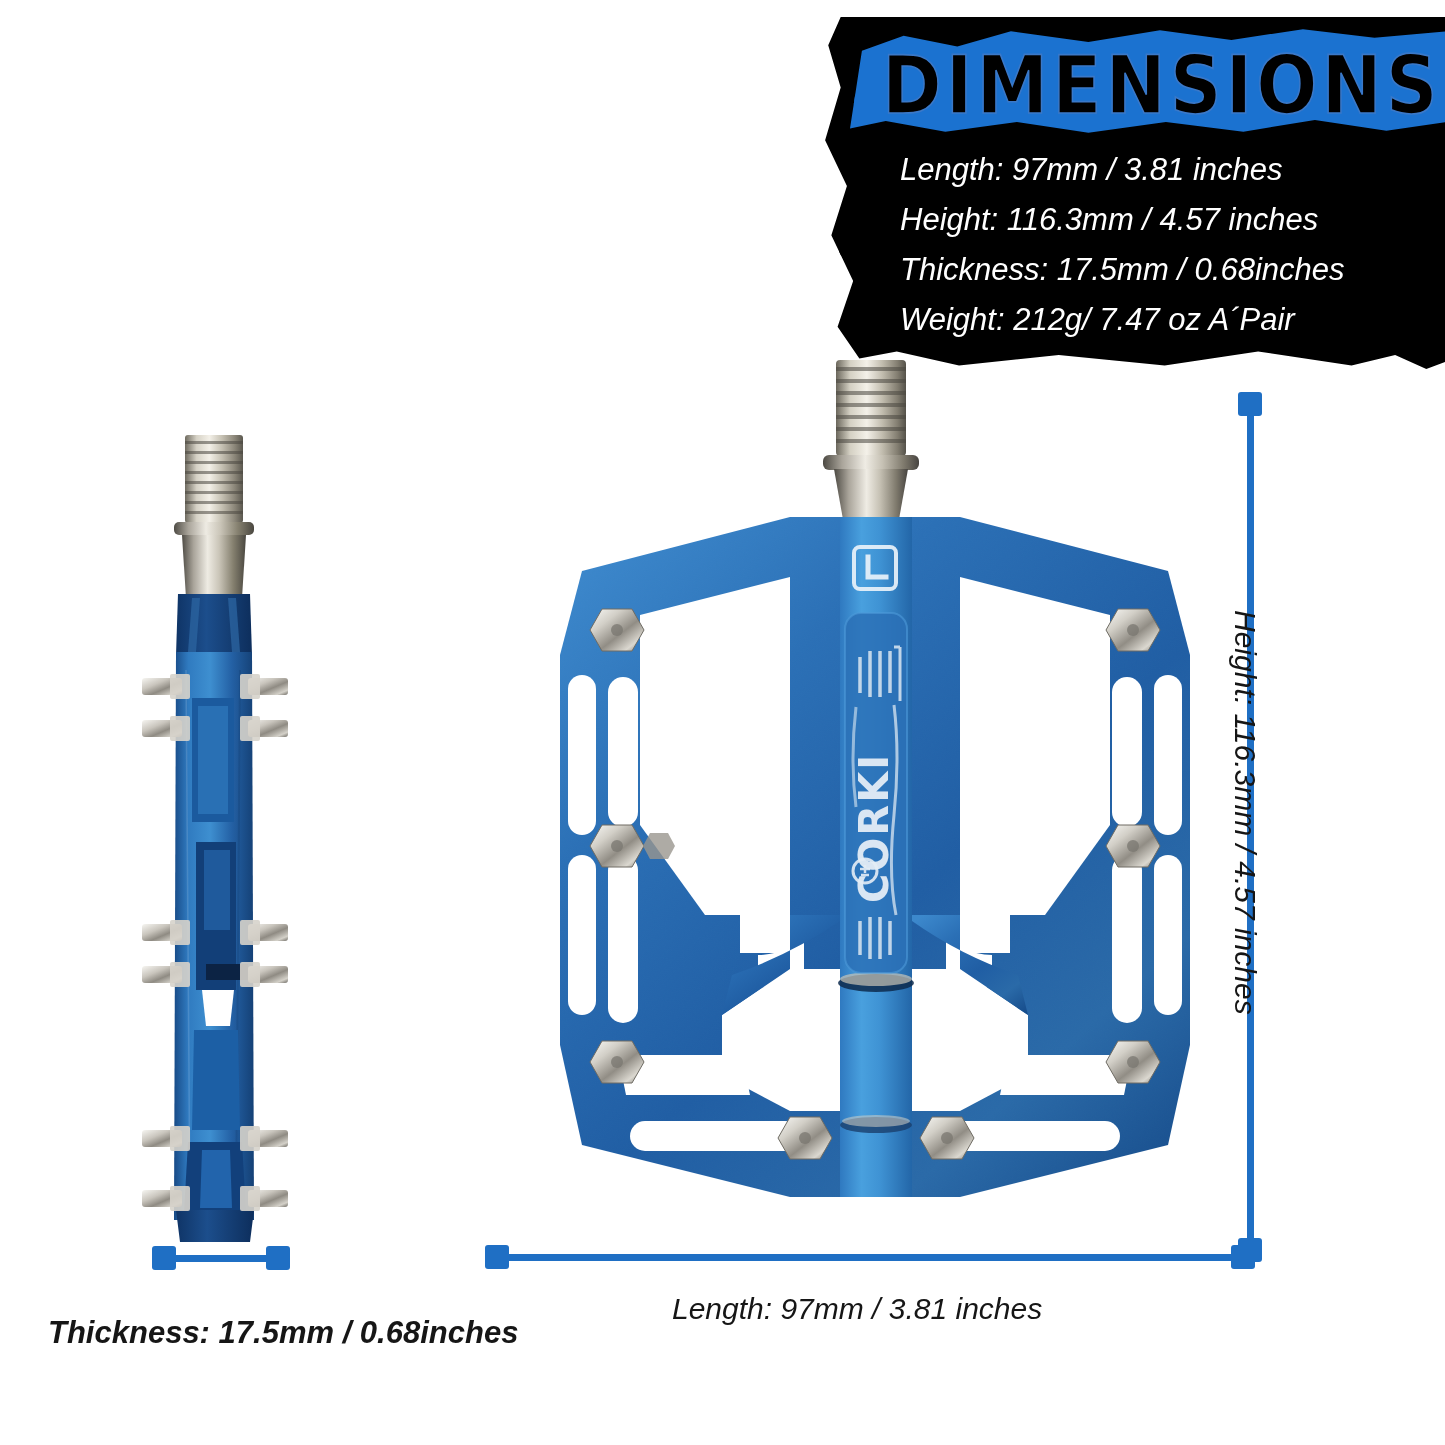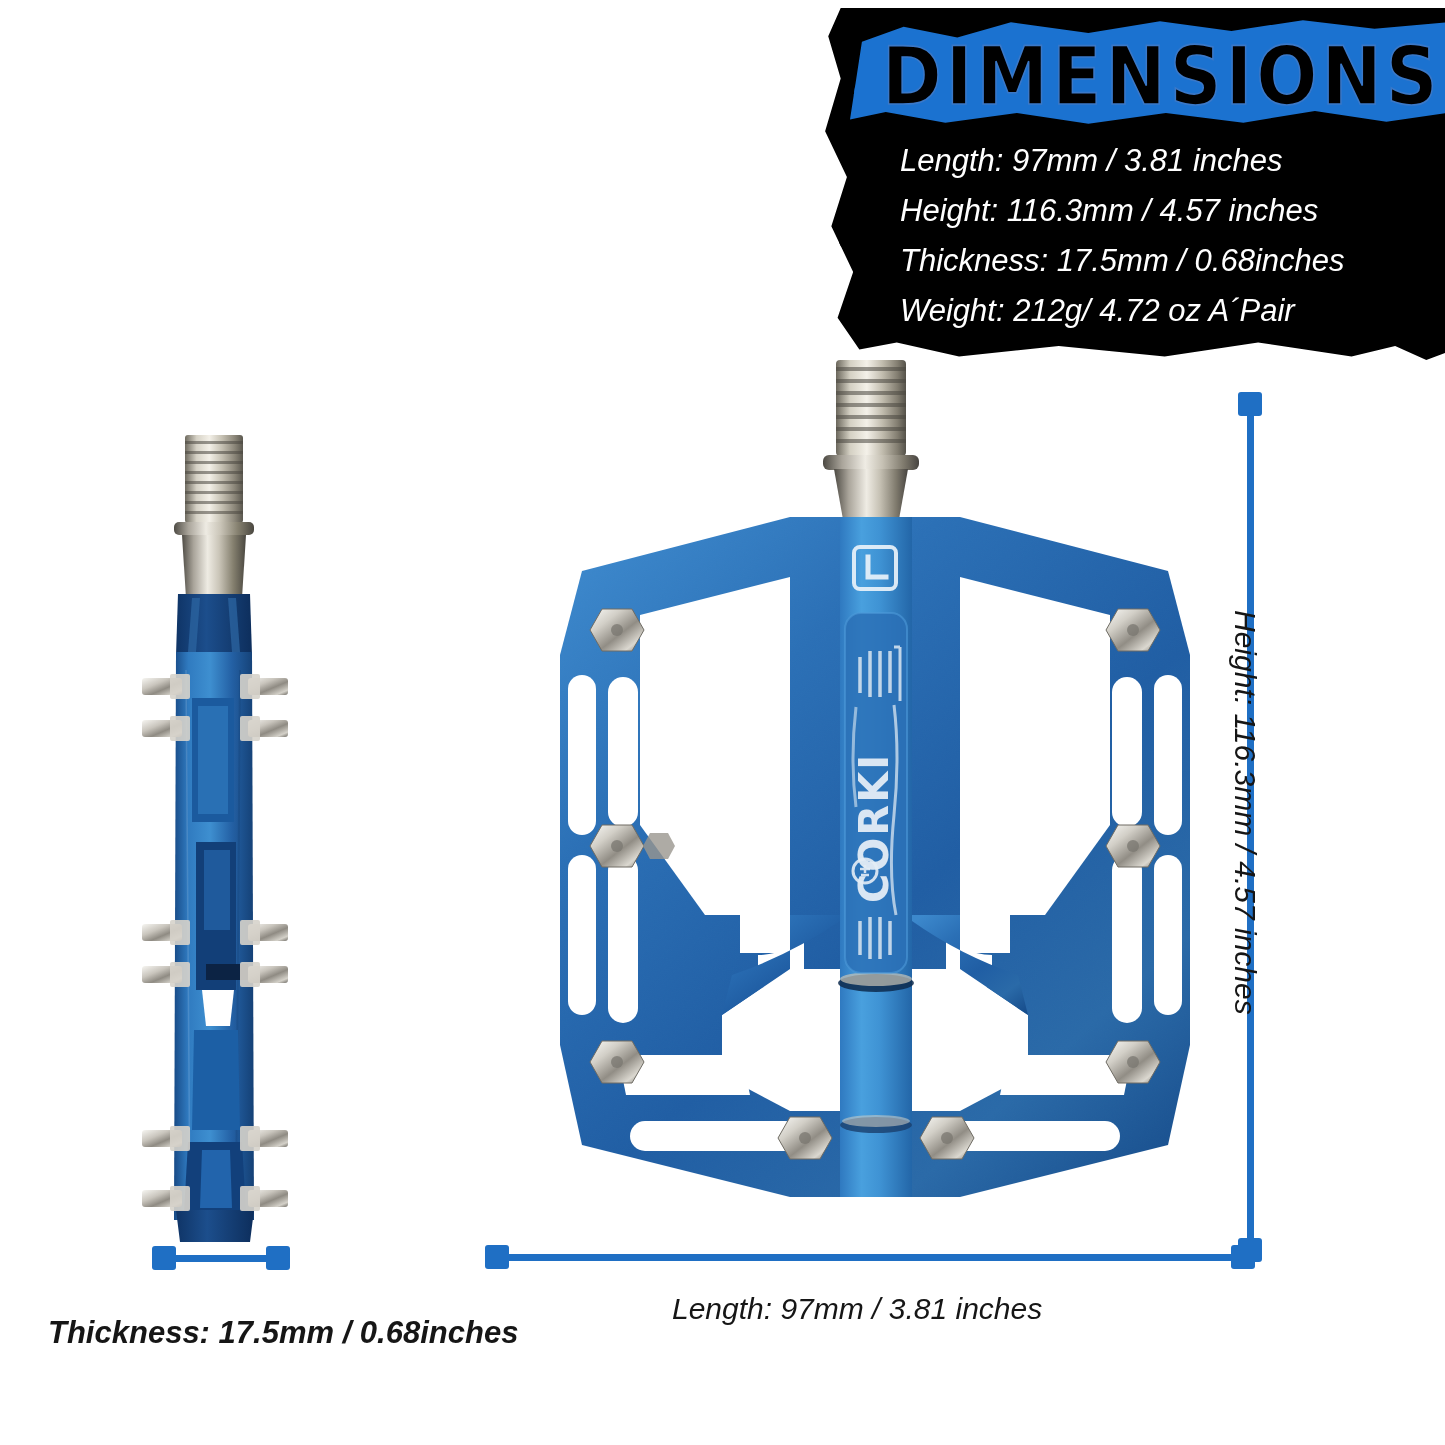--- a/index.html
+++ b/index.html
@@ -13,21 +13,21 @@
     height: 1445px;
     background: #ffffff;
     overflow: hidden;
     font-family: "Liberation Sans", sans-serif;
   }
 
   
   .banner {
     position: absolute;
     left: 822px;
-    top: 8px;
+    top: 17px;
     width: 623px;
     height: 352px;
   }
   .banner-black {
     position: absolute;
     inset: 0;
     background: #000000;
     clip-path: polygon(
       3% 0%, 100% 0%, 100% 98%, 97% 100%, 92% 96%, 85% 99%,
       70% 95%, 55% 99%, 38% 96%, 22% 99%, 12% 95%, 6% 97%,
@@ -160,21 +160,21 @@
 <div id="page">
 
   <div class="banner">
     <div class="banner-black"></div>
     <div class="banner-brush"></div>
     <div class="banner-title">DIMENSIONS</div>
     <div class="spec-list">
       <div class="spec-line">Length: 97mm / 3.81 inches</div>
       <div class="spec-line">Height: 116.3mm / 4.57 inches</div>
       <div class="spec-line">Thickness: 17.5mm / 0.68inches</div>
-      <div class="spec-line">Weight: 212g/ 4.72 oz   A´Pair</div>
+      <div class="spec-line">Weight: 212g/ 7.47 oz   A´Pair</div>
     </div>
   </div>
 
   <div id="side-pedal">
     <svg width="230" height="820" viewBox="0 0 230 820">
       <defs>
         <linearGradient id="sThread" x1="0" y1="0" x2="1" y2="0">
           <stop offset="0%" stop-color="#6e6a5f"></stop>
           <stop offset="20%" stop-color="#d6d2c6"></stop>
           <stop offset="42%" stop-color="#f3f0e8"></stop>

